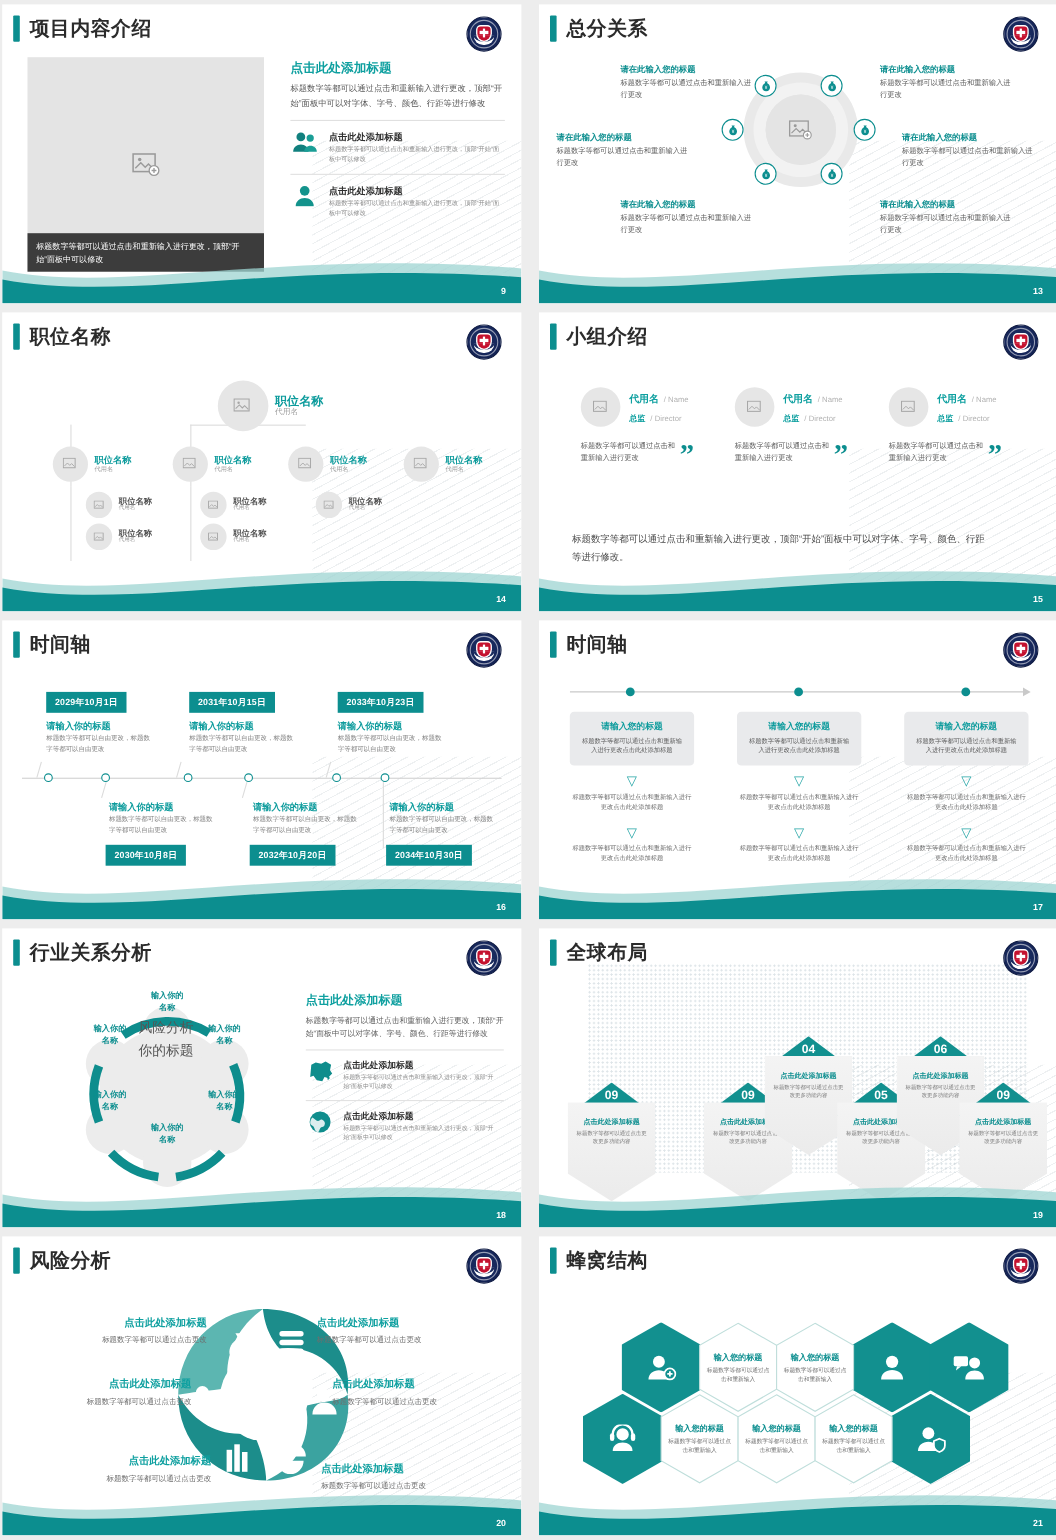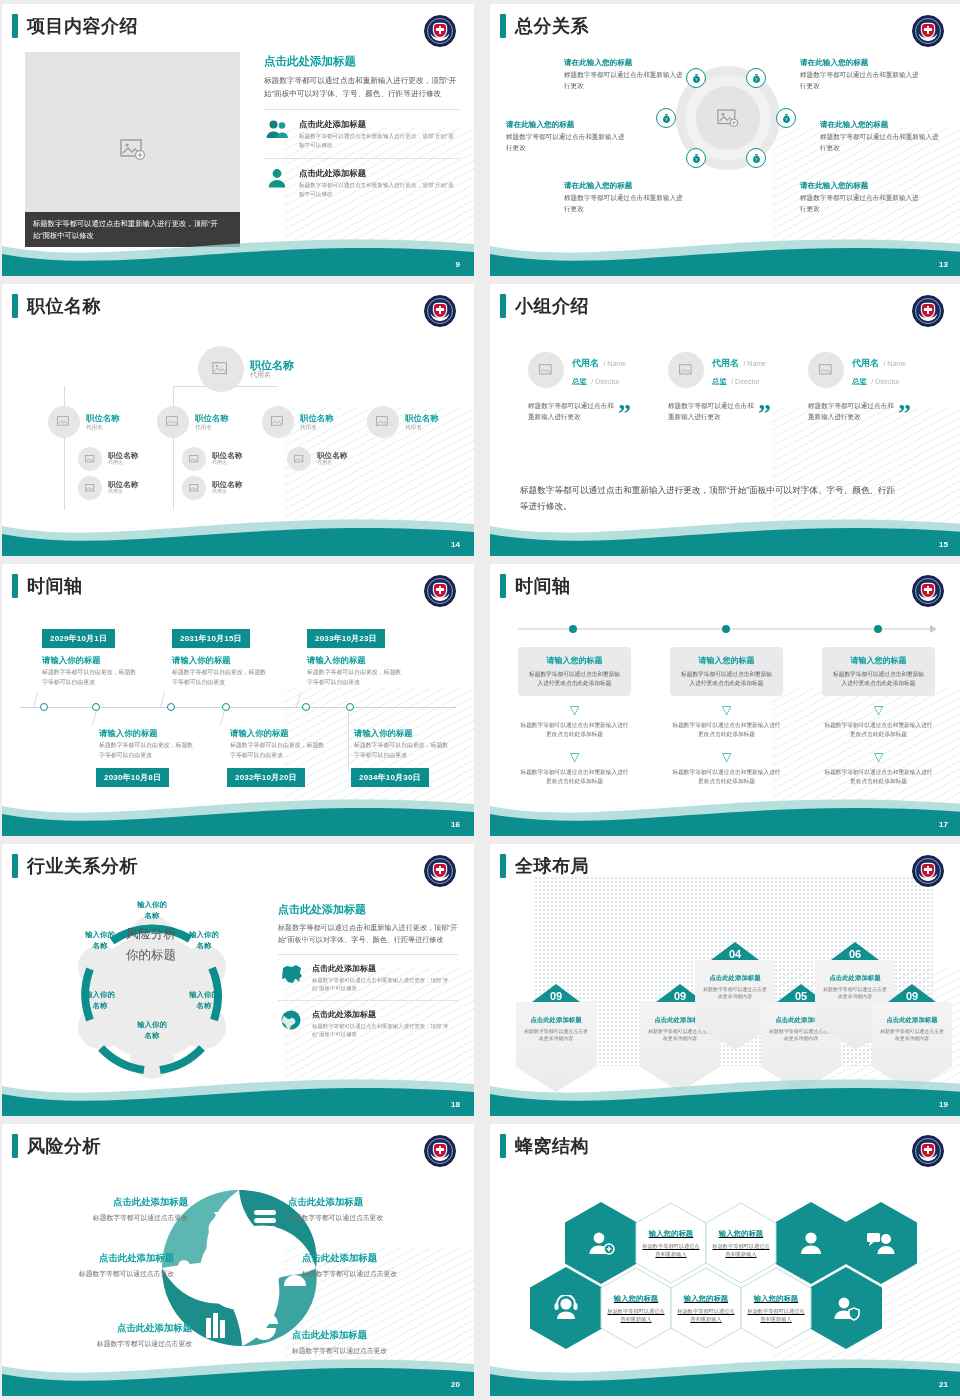--- a/index.html
+++ b/index.html
@@ -143,21 +143,21 @@
   .hexcard .body { margin-top: -12px; padding: 14px 6px 10px; text-align: center; }
   .hexcard .body b { display: block; font-size: 6.4px; color: #0c8e8f; margin-bottom: 3px; }
   .hexcard .body p { font-size: 4.9px; line-height: 7.4px; color: #7b7b7b; }
 
   
   .s20-lbl { position: absolute; width: 150px; }
   .s20-lbl b { display: block; font-size: 9.4px; color: #0fa0a0; margin-bottom: 4px; }
   .s20-lbl p { font-size: 6.8px; color: #6e6e6e; }
 
   
-  .hx { position: absolute; text-decoration: underline; }
+  .hx { position: absolute; }
   .hx .inner { width: 100%; height: 100%; display: flex; flex-direction: column;
                align-items: center; justify-content: center; text-align: center; }
   .hx.solid .inner { color: #fff; }
   .hx .ht { font-size: 7.4px; font-weight: 700; color: #0c8e8f; margin-bottom: 3px; }
   .hx .hp { font-size: 5.2px; line-height: 8px; color: #6f6f6f; width: 58px; }
 </style>
 </head>
 <body>
 
 <div class="sheet">

